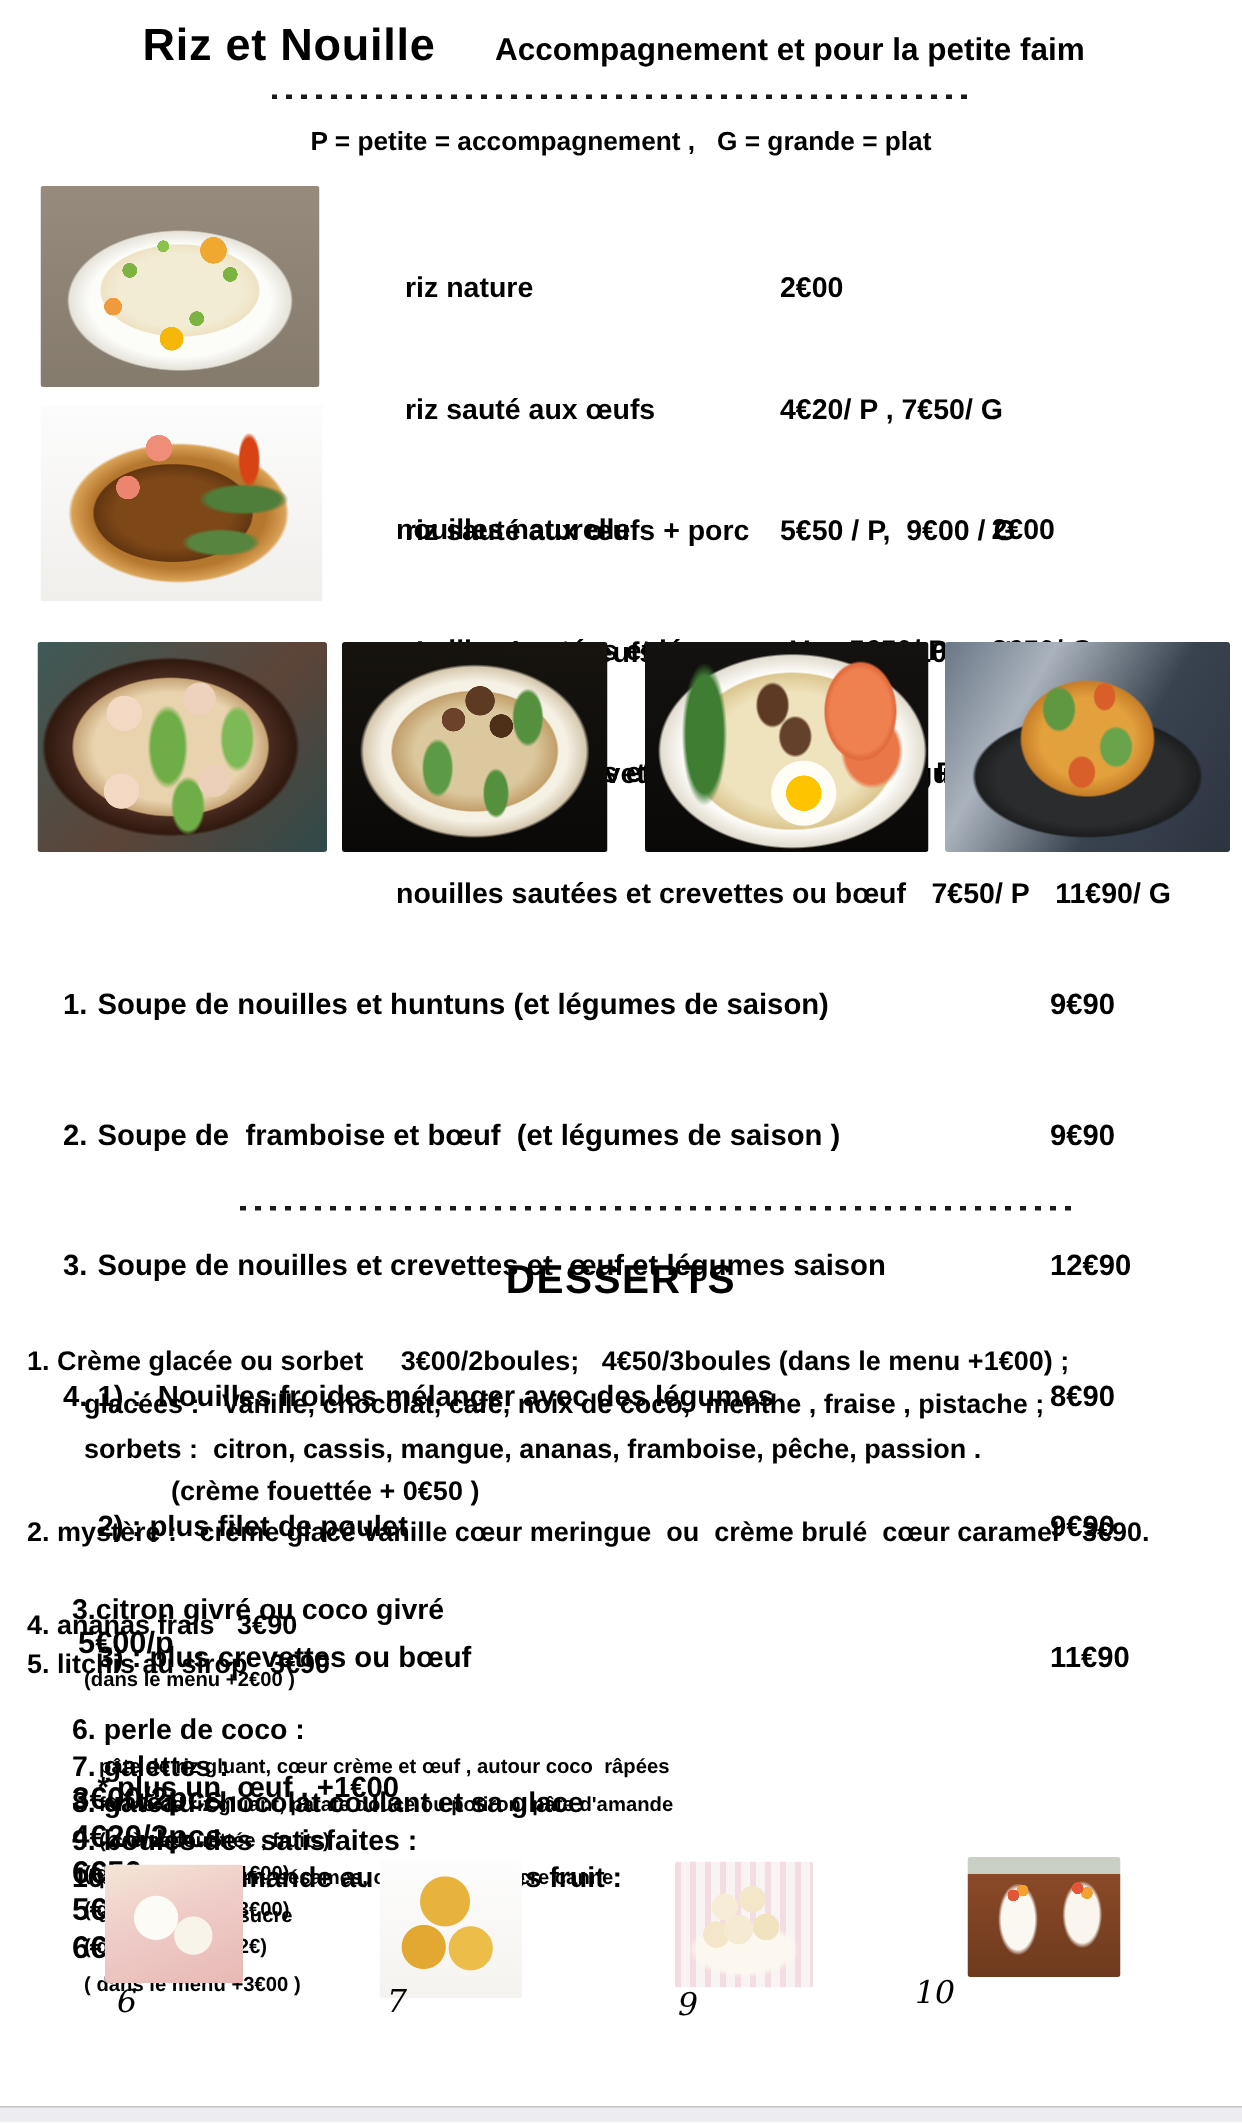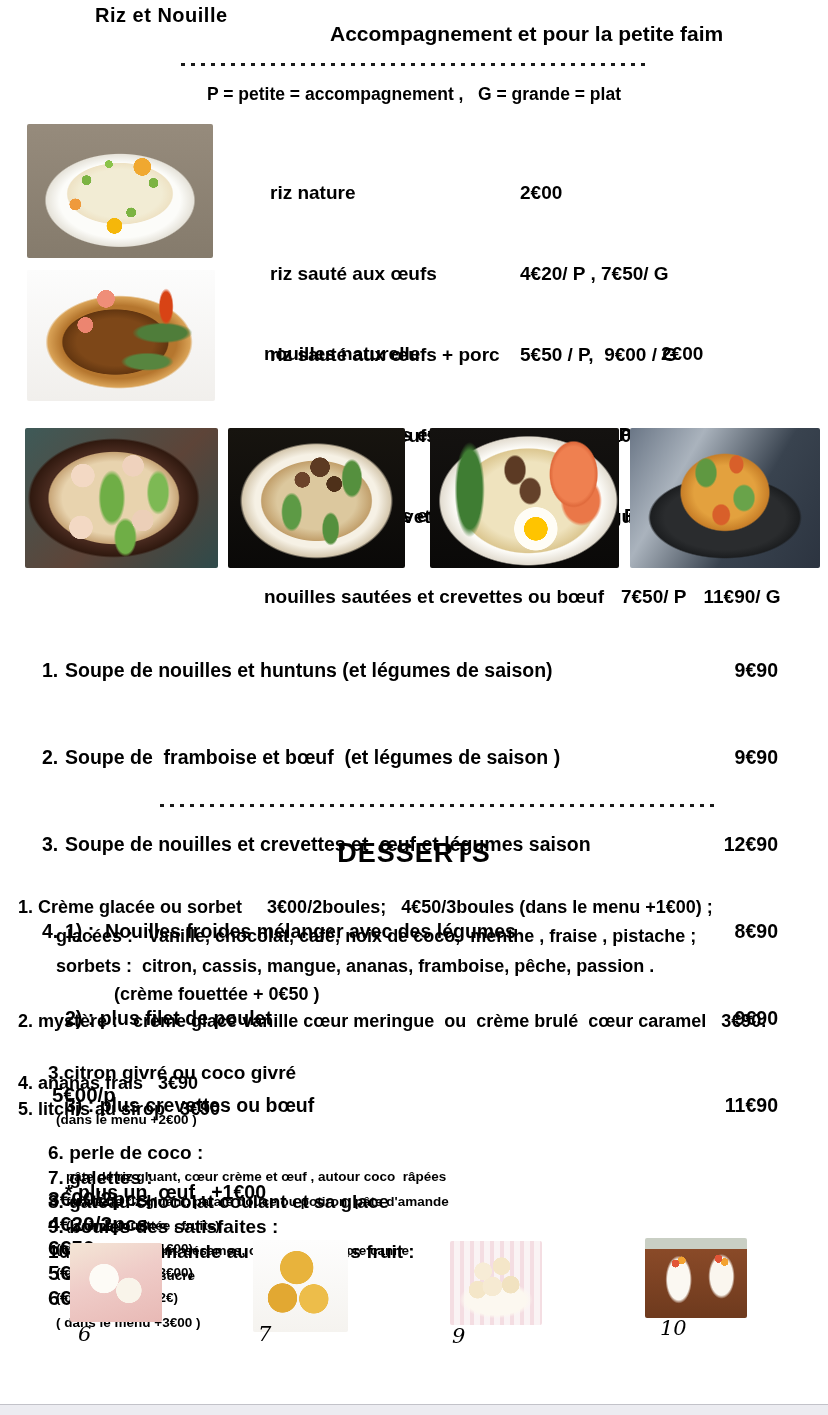--- a/index.html
+++ b/index.html
@@ -3,41 +3,41 @@
 <meta charset="utf-8">
 <style>
   html,body{margin:0;padding:0;background:#fff}
   *{box-sizing:border-box}
   .page{position:relative;width:828px;height:1415px;background:#fff;
         font-family:"Liberation Sans",sans-serif;font-weight:700;color:#000;
         overflow:hidden;white-space:pre-wrap}
   .abs{position:absolute}
 
   
-  .title{left:95px;top:4px;font-size:20px;letter-spacing:.5px}
+  .title{left:95px;top:14px;font-size:30px;letter-spacing:.5px}
   .subtitle{left:330px;top:22px;font-size:21px}
   .dash{height:3px;background:repeating-linear-gradient(90deg,#1a1a1a 0 4px,transparent 4px 10px)}
   .dash1{left:181px;top:63px;width:468px}
   .dash2{left:160px;top:804px;width:557px}
   .legend{left:0;top:84px;width:828px;text-align:center;font-size:17.5px}
 
   
   .rice-list{left:270px;top:125px;width:552px;font-size:19px;line-height:27px}
   .noodle-list{left:264px;top:286px;width:560px;font-size:19px;line-height:27px}
   .row{display:flex}
   .rname{min-width:250px}
   .nname{min-width:302px}
   .np{min-width:95px}
   .longprice{margin-left:17px}
 
   .soup-list{left:42px;top:598px;width:736px;font-size:19.5px;line-height:29px}
   .soup-row{display:flex}
   .snum{width:23px}
   .stext{flex:1}
-  .sprice{width:78px;text-align:right}
+  .sprice{width:78px;}
 
   
   .desserts-title{left:0;top:838px;width:828px;text-align:center;font-size:27px;letter-spacing:1px}
   .dblock{left:18px;top:896px;width:798px;font-size:18px}
   .dline{position:absolute;left:0;width:798px;line-height:22px}
   .ind1{padding-left:38px}
   .ind2{padding-left:96px}
   .d-main{font-size:19px}
   .d-desc{font-size:13.5px;margin:0 18px}
   .d-price{font-size:21px}
@@ -134,21 +134,21 @@
     radial-gradient(circle 4px at 36% 28%, #f3a230 96%, transparent),
     radial-gradient(circle 4px at 72% 26%, #e25537 96%, transparent),
     radial-gradient(circle 4px at 78% 30%, #f3a230 96%, transparent),
     radial-gradient(ellipse 13% 30% at 33% 52%, #fbf8f2 84%, transparent),
     radial-gradient(ellipse 13% 28% at 75% 48%, #faf6ee 84%, transparent),
     linear-gradient(180deg,#c9cfc4 0 14%,#8a4a28 14%,#6e3a1e 100%)}
 
   .fig6{left:78px;top:1322px}
   .fig7{left:258px;top:1322px}
   .fig9{left:452px;top:1324px}
-  .fig10{left:660px;top:1316px}
+  .fig10{left:610px;top:1316px}
 </style>
 </head>
 <body>
 
 <div class="page">
 
   
   <div class="abs title">Riz et Nouille</div>
   <div class="abs subtitle">Accompagnement et pour la petite faim</div>
   <div class="abs dash dash1"></div>

